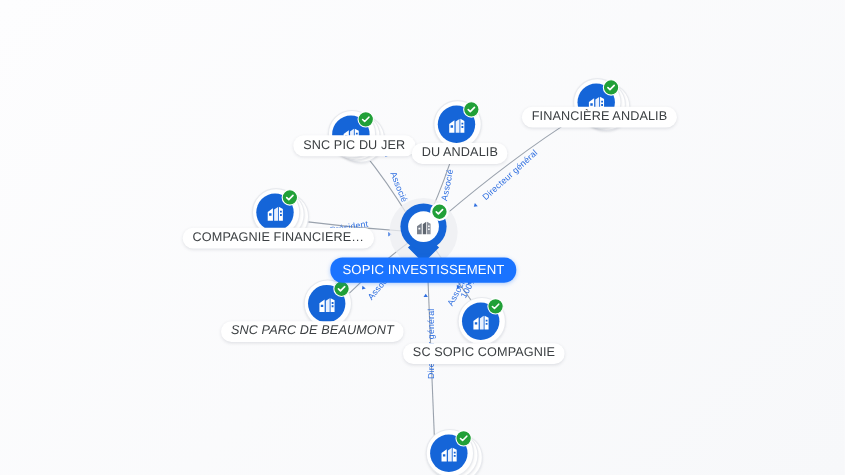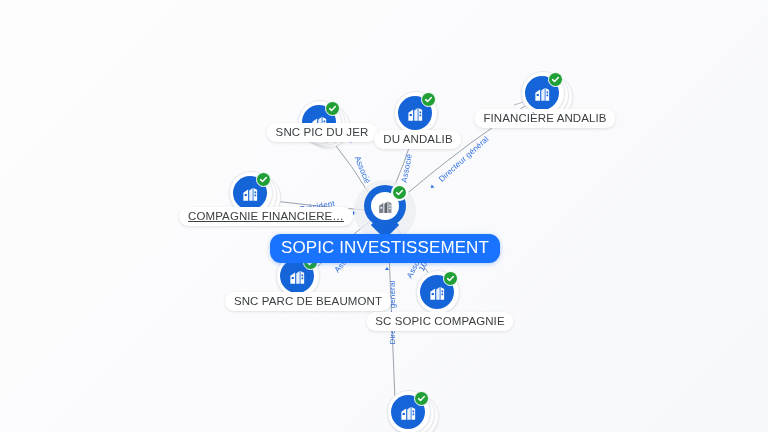--- a/index.html
+++ b/index.html
@@ -130,21 +130,21 @@
     letter-spacing: .1px;
     padding: 3px 9px 4px 9px;
     border-radius: 10px;
     box-shadow: 0 1px 3px rgba(40,50,70,.13);
   }
   .node-label.selected {
     background: #1a73ff;
     color: #ffffff;
     border-radius: 11px;
     padding: 4px 11px 5px 11px;
-    font-size: 17px;
+    font-size: 12px;
     box-shadow: 0 1px 4px rgba(26,115,255,.35);
   }
 
   
   .edge-label {
     position: absolute;
     white-space: nowrap;
     color: #2f6fe0;
     font-size: 8px;
     letter-spacing: .15px;
@@ -253,21 +253,21 @@
               <path d="M17.1 9.6h2.1v2.1h-2.1zM17.1 13.4h2.1v2.1h-2.1z" fill="#1565d8"></path>
             </svg>
           </div>
           <div class="node-check">
             <svg width="9" height="9" viewBox="0 0 12 12" aria-hidden="true">
               <path d="M2.2 6.2 L4.7 8.6 L9.8 3.4" fill="none" stroke="#ffffff" stroke-width="2" stroke-linecap="round" stroke-linejoin="round"></path>
             </svg>
           </div>
         </div>
       </div>
-      <div class="node-label" style="left: 545px; top: 109px;">FINANCIÈRE ANDALIB</div>
+      <div class="node-label" style="left: 545px; top: 97px;">FINANCIÈRE ANDALIB</div>
       <div class="node" style="left: 253px; top: 195px;">
         <div class="node-stack">
           <div class="stack-card c3"></div>
           <div class="stack-card c2"></div>
           <div class="stack-card c1"></div>
           <div class="node-disc">
             <svg width="19" height="19" viewBox="0 0 24 24" aria-hidden="true">
               <path d="M3 21V11l6-4.2V21H3z" fill="#ffffff"></path>
               <path d="M4.6 12.6h2.8v2.6H4.6z" fill="#1565d8"></path>
               <path d="M10.4 21V8.2l4.4-3V21h-4.4z" fill="#e8f0fe"></path>
@@ -275,41 +275,41 @@
               <path d="M17.1 9.6h2.1v2.1h-2.1zM17.1 13.4h2.1v2.1h-2.1z" fill="#1565d8"></path>
             </svg>
           </div>
           <div class="node-check">
             <svg width="9" height="9" viewBox="0 0 12 12" aria-hidden="true">
               <path d="M2.2 6.2 L4.7 8.6 L9.8 3.4" fill="none" stroke="#ffffff" stroke-width="2" stroke-linecap="round" stroke-linejoin="round"></path>
             </svg>
           </div>
         </div>
       </div>
-      <div class="node-label" style="left: 266px; top: 207px; text-decoration: underline;">COMPAGNIE FINANCIERE…</div>
+      <div class="node-label" style="left: 253px; top: 207px;">COMPAGNIE FINANCIERE…</div>
       <div class="node" style="left: 300px; top: 278px;">
         <div class="node-stack">
           <div class="stack-card c1"></div>
           <div class="node-disc">
             <svg width="19" height="19" viewBox="0 0 24 24" aria-hidden="true">
               <path d="M3 21V11l6-4.2V21H3z" fill="#ffffff"></path>
               <path d="M4.6 12.6h2.8v2.6H4.6z" fill="#1565d8"></path>
               <path d="M10.4 21V8.2l4.4-3V21h-4.4z" fill="#e8f0fe"></path>
               <path d="M15.8 21V5.1l4.6 2.4V21h-4.6z" fill="#ffffff"></path>
               <path d="M17.1 9.6h2.1v2.1h-2.1zM17.1 13.4h2.1v2.1h-2.1z" fill="#1565d8"></path>
             </svg>
           </div>
           <div class="node-check">
             <svg width="9" height="9" viewBox="0 0 12 12" aria-hidden="true">
               <path d="M2.2 6.2 L4.7 8.6 L9.8 3.4" fill="none" stroke="#ffffff" stroke-width="2" stroke-linecap="round" stroke-linejoin="round"></path>
             </svg>
           </div>
         </div>
       </div>
-      <div class="node-label" style="left: 308px; top: 292px;">SNC PARC DE BEAUMONT</div>
+      <div class="node-label" style="left: 284px; top: 292px; font-style: italic;">SNC PARC DE BEAUMONT</div>
       <div class="node" style="left: 440px; top: 294px;">
         <div class="node-stack">
           <div class="stack-card c1"></div>
           <div class="node-disc">
             <svg width="19" height="19" viewBox="0 0 24 24" aria-hidden="true">
               <path d="M3 21V11l6-4.2V21H3z" fill="#ffffff"></path>
               <path d="M4.6 12.6h2.8v2.6H4.6z" fill="#1565d8"></path>
               <path d="M10.4 21V8.2l4.4-3V21h-4.4z" fill="#e8f0fe"></path>
               <path d="M15.8 21V5.1l4.6 2.4V21h-4.6z" fill="#ffffff"></path>
               <path d="M17.1 9.6h2.1v2.1h-2.1zM17.1 13.4h2.1v2.1h-2.1z" fill="#1565d8"></path>

